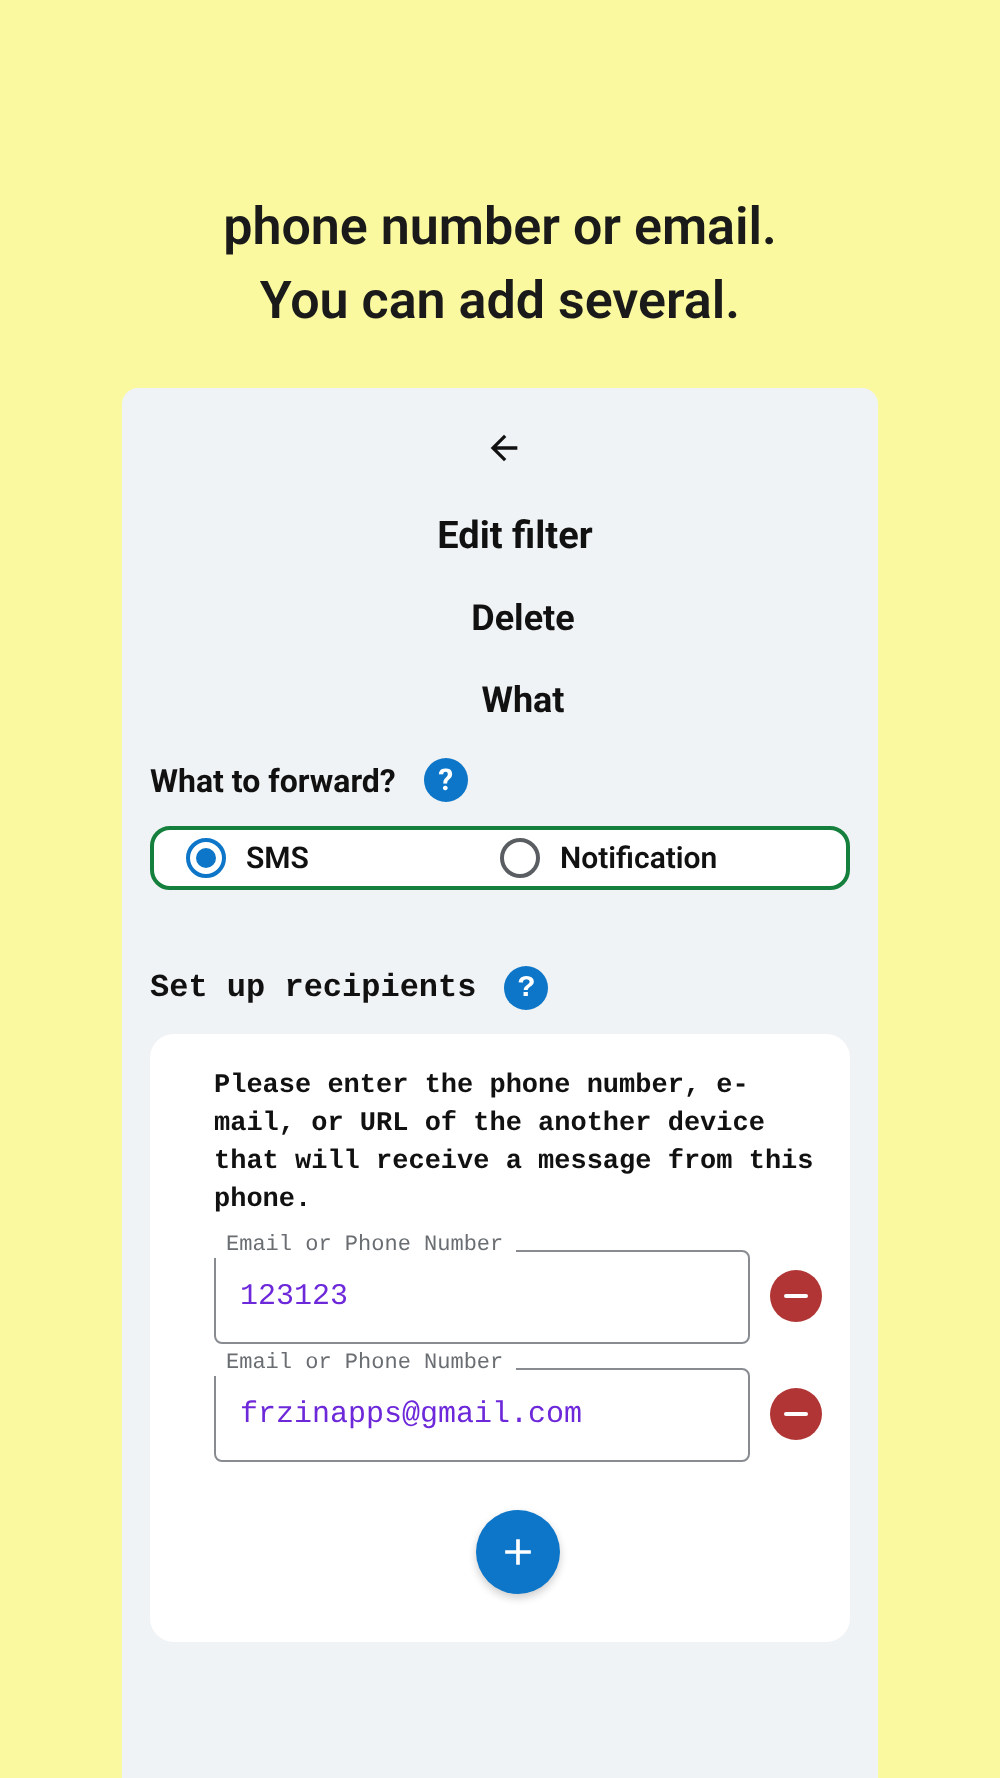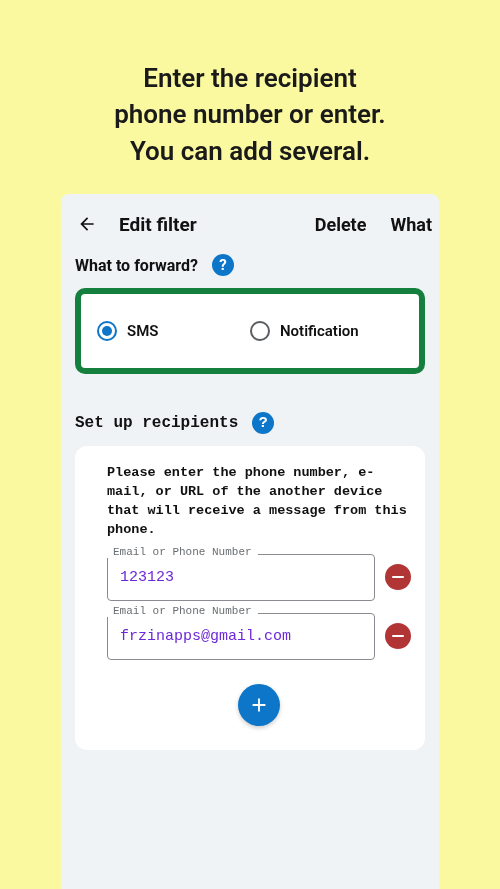--- a/index.html
+++ b/index.html
@@ -29,21 +29,22 @@
     border-radius: 8px 8px 0 0;
     padding: 0 0 40px 0;
     flex: 1;
     display: flex;
     flex-direction: column;
   }
   .app-bar {
     display: flex;
     align-items: center;
     padding: 18px 7px 14px 14px;
-    gap: 8px;
+    gap: 20px;
+    flex-direction: column;
   }
   .back-arrow {
     width: 24px;
     height: 24px;
     display: flex;
     align-items: center;
     justify-content: center;
     margin-right: 4px;
   }
   .back-arrow svg { width: 20px; height: 20px; }
@@ -84,23 +85,23 @@
     color: #fff;
     font-size: 15px;
     font-weight: 700;
     display: flex;
     align-items: center;
     justify-content: center;
     cursor: pointer;
   }
   .card {
     background: #fff;
-    border: 6px solid #15803d;
+    border: 2px solid #15803d;
     border-radius: 10px;
-    padding: 27px 16px;
+    padding: 4px 16px;
     display: flex;
     align-items: flex-end;
   }
   .radio-group {
     display: flex;
     width: 100%;
   }
   .radio-item {
     display: flex;
     align-items: center;
@@ -210,22 +211,22 @@
     justify-content: center;
     cursor: pointer;
     box-shadow: 0 2px 4px rgba(0,0,0,0.2);
   }
   .add-btn svg { width: 22px; height: 22px; }
 </style>
 </head>
 <body>
 
 <div class="promo-text">
-  <span>Enter the recipient</span><br>
-  <span>phone number or enter.</span><br>
+  <br>
+  <span>phone number or email.</span><br>
   <span>You can add several.</span>
 </div>
 
 <div class="phone-frame">
 
   <div class="app-bar">
     <div class="back-arrow">
       <svg viewBox="0 0 24 24">
         <path d="M20 11H7.8l5.6-5.6L12 4l-8 8 8 8 1.4-1.4L7.8 13H20z" fill="#111"></path>
       </svg>

